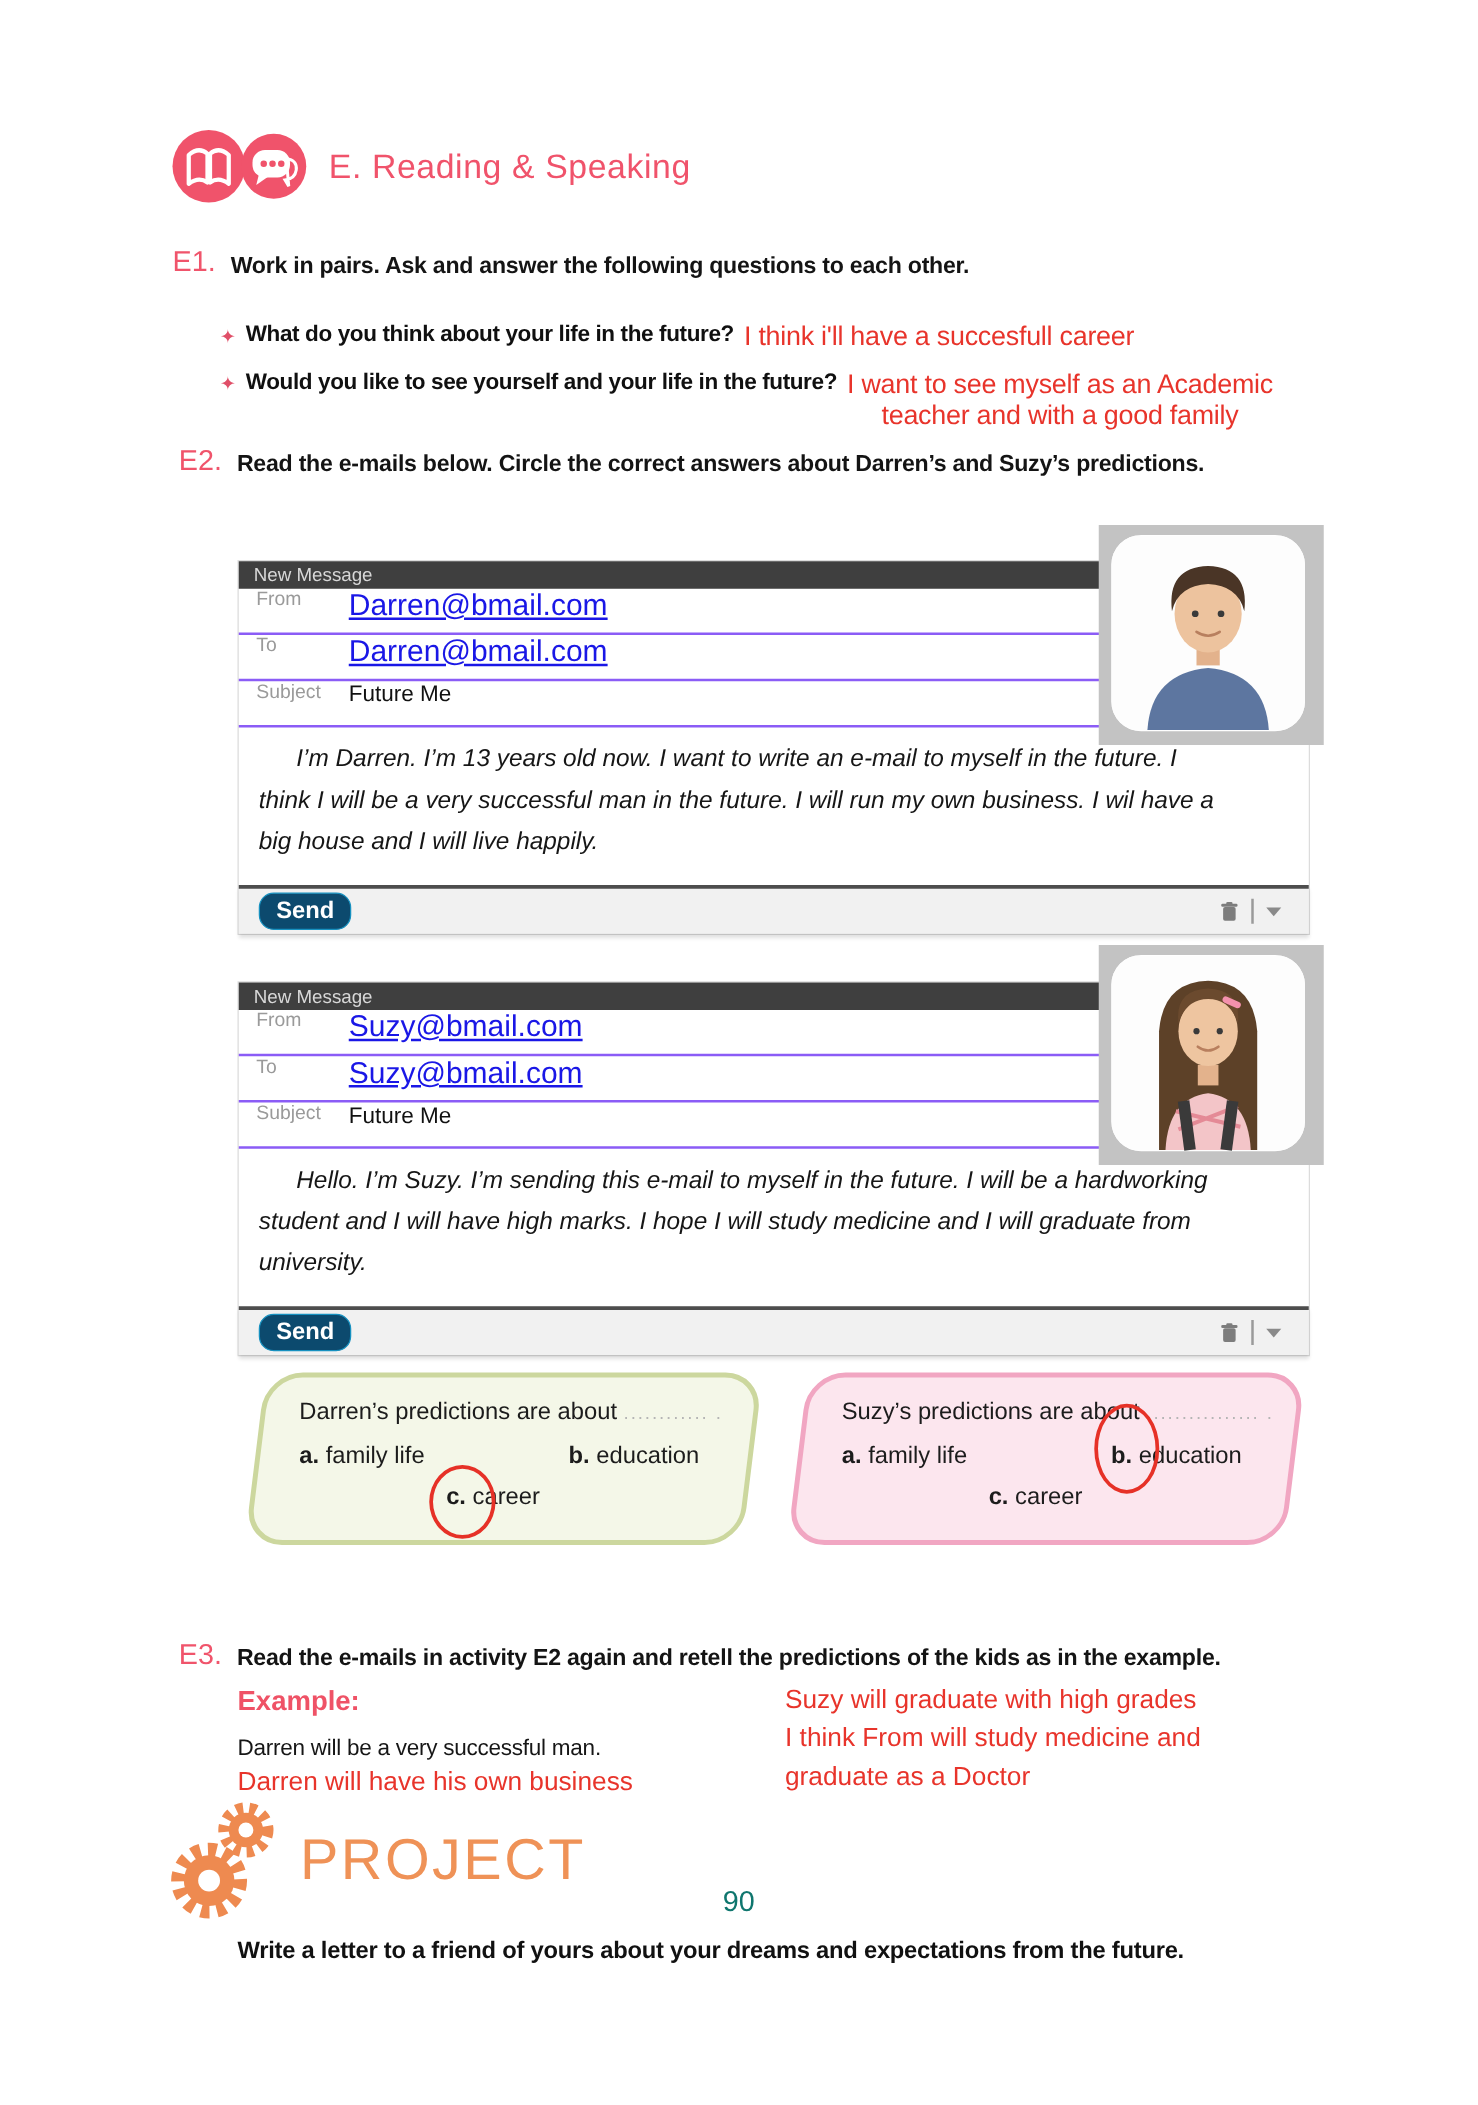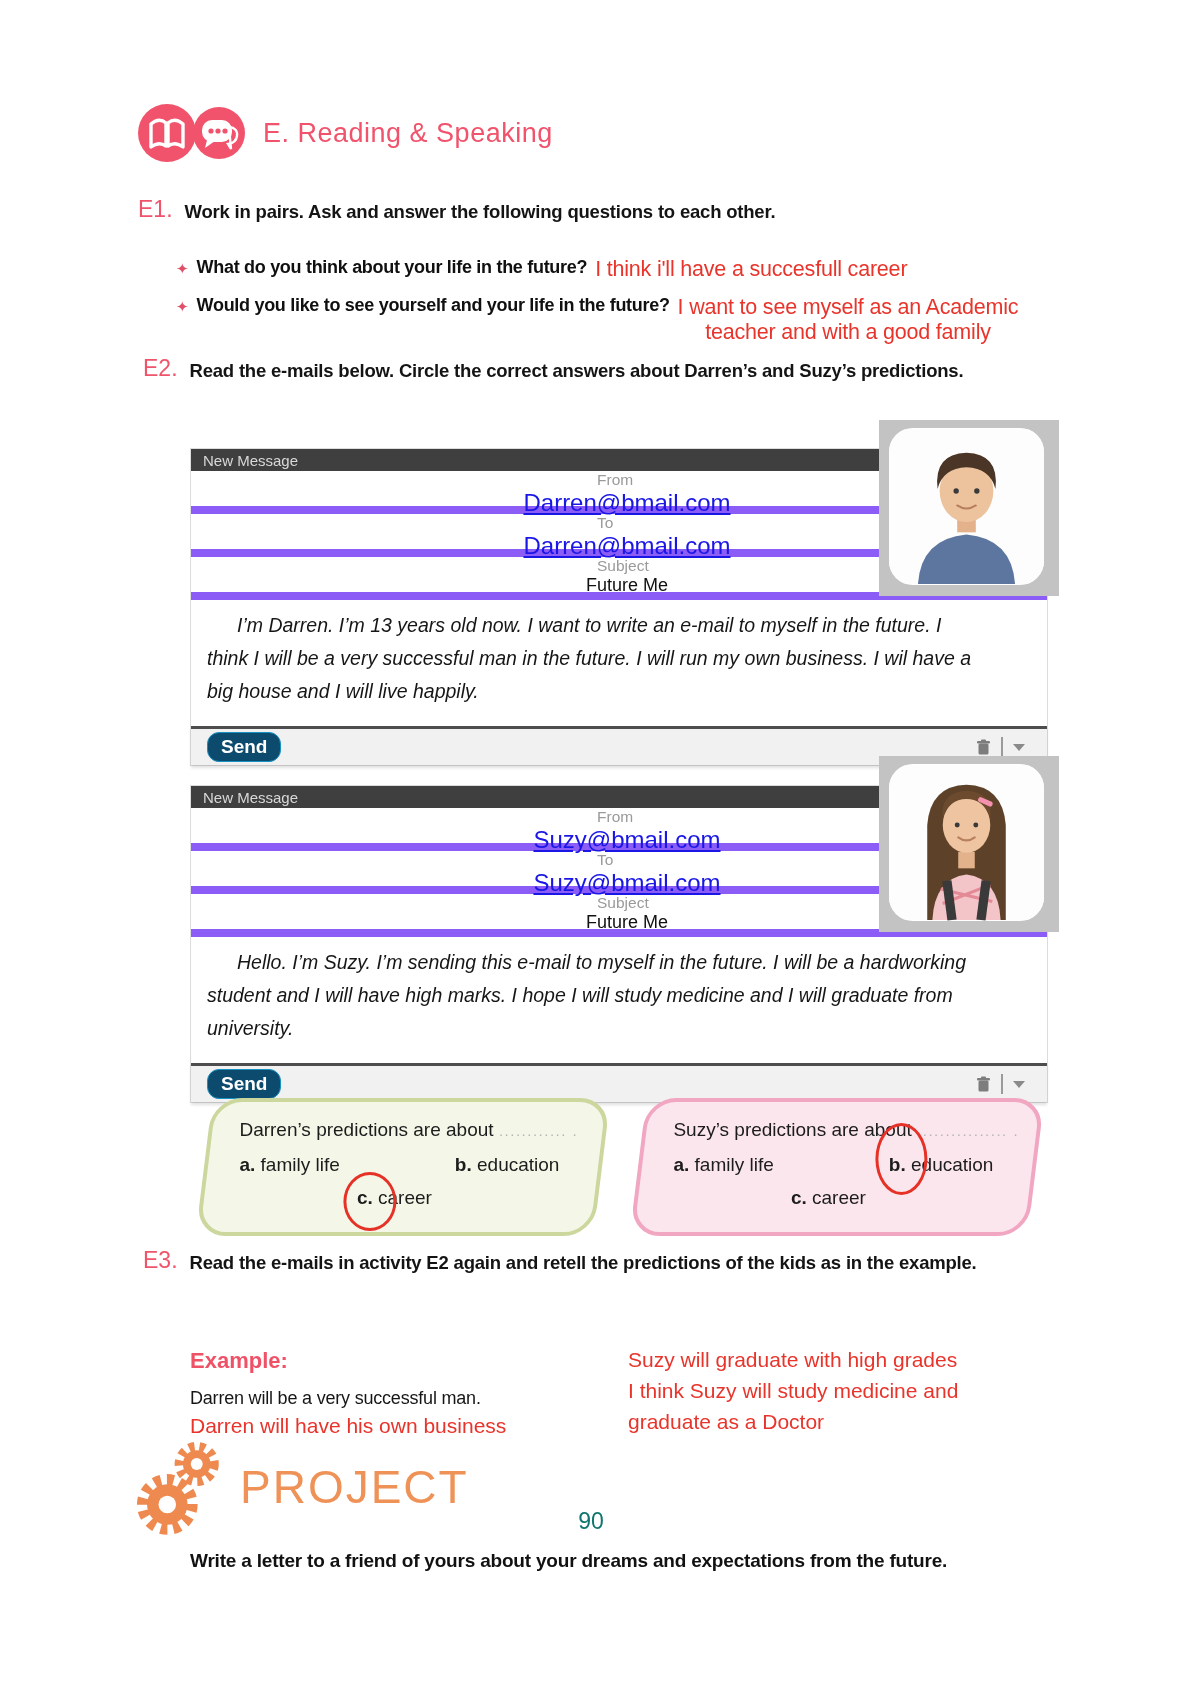--- a/index.html
+++ b/index.html
@@ -21,21 +21,21 @@
   
   .question-line{position:absolute;display:flex;align-items:flex-start;white-space:nowrap;}
   .q-bullet{color:#e04f68;font-size:15px;margin:3px 8px 0 0;flex:none;}
   .q-text{font-size:18px;font-weight:bold;letter-spacing:-.3px;color:#101010;}
   .q-answer{font-size:21.5px;color:#e8342b;margin-left:8px;letter-spacing:-.2px;}
   .q-answer .line{display:block;}
   .q-answer .line2{text-align:center;}
   
   .email-card{position:absolute;left:190px;width:856px;background:#fff;border:1px solid #dcdcdc;}
   .email-titlebar{height:22px;background:#3f3f3f;color:#d8d8d8;font-size:15px;display:flex;align-items:center;padding-left:12px;}
-  .email-row{height:35px;display:flex;align-items:center;border-bottom:8px solid #8b5cf6;flex-direction:column;}
+  .email-row{height:35px;display:flex;align-items:flex-start;border-bottom:2px solid #8b5cf6;}
   .email-row .rlabel{width:58px;padding-left:14px;color:#9a9a9a;font-size:15.5px;flex:none;}
   .email-row .rvalue{margin-left:16px;font-size:24px;}
   .rvalue.link{color:#1a17e6;text-decoration:underline;}
   .rvalue.subject{color:#111;font-size:18px;}
   .email-body{padding:9px 66px 9px 16px;font-style:italic;font-size:19.5px;line-height:1.68;text-indent:30px;color:#161616;min-height:108px;}
   .email-footer{height:36px;background:#f1f1f1;border-top:3px solid #4d4d4d;display:flex;align-items:center;padding:0 16px;position:relative;box-shadow:0 3px 3px rgba(0,0,0,.12);}
   .send-btn{background:#0c4a6e;border:1px solid #1791c0;color:#fff;font-weight:bold;font-size:19px;padding:3px 13px;border-radius:12px;cursor:pointer;font-family:"Liberation Sans",sans-serif;}
   .footer-icons{position:absolute;right:22px;top:0;height:100%;display:flex;align-items:center;gap:10px;}
   .footer-divider{width:2px;height:20px;background:#9a9a9a;}
   .caret-down{width:0;height:0;border-left:6px solid transparent;border-right:6px solid transparent;border-top:7px solid #8a8a8a;}
@@ -240,31 +240,31 @@
           <span><span class="opt-letter">a.</span> <span>family life</span></span>
           <span><span class="opt-letter"><span>b.</span><span class="red-circle circle-b"></span></span> <span>education</span></span>
         </div>
         <div class="opt-center">
           <span><span class="opt-letter">c.</span> <span>career</span></span>
         </div>
       </div>
     </div>
   </div>
 
-  <div class="section-line" style="left:143px;top:1249px;width:1000px;">
+  <div class="section-line" style="left:143px;top:1312px;width:1000px;">
     <span class="section-label">E3.</span>
     <span class="section-instruction">Read the e-mails in activity E2 again and retell the predictions of the kids as in the example.</span>
   </div>
 
   <div class="example-label">Example:</div>
   <div class="example-text">Darren will be a very successful man.</div>
   <div class="hand-left">Darren will have his own business</div>
   <div class="hand-right">
     <span>Suzy will graduate with high grades</span>
-    <span>I think Suzy will study medicine and</span>
+    <span>I think From will study medicine and</span>
     <span>graduate as a Doctor</span>
   </div>
 
   <div class="project">
     <svg width="92" height="102" viewBox="0 0 100 110">
       <circle cx="66" cy="30" r="19" fill="none" stroke="#ee8a50" stroke-width="10" stroke-dasharray="6 5.5"></circle>
       <circle cx="66" cy="30" r="15" fill="#ee8a50"></circle>
       <circle cx="66" cy="30" r="6.5" fill="#ffffff"></circle>
       <circle cx="34" cy="74" r="27" fill="none" stroke="#ee8a50" stroke-width="12" stroke-dasharray="7.5 6.5"></circle>
       <circle cx="34" cy="74" r="22" fill="#ee8a50"></circle>

